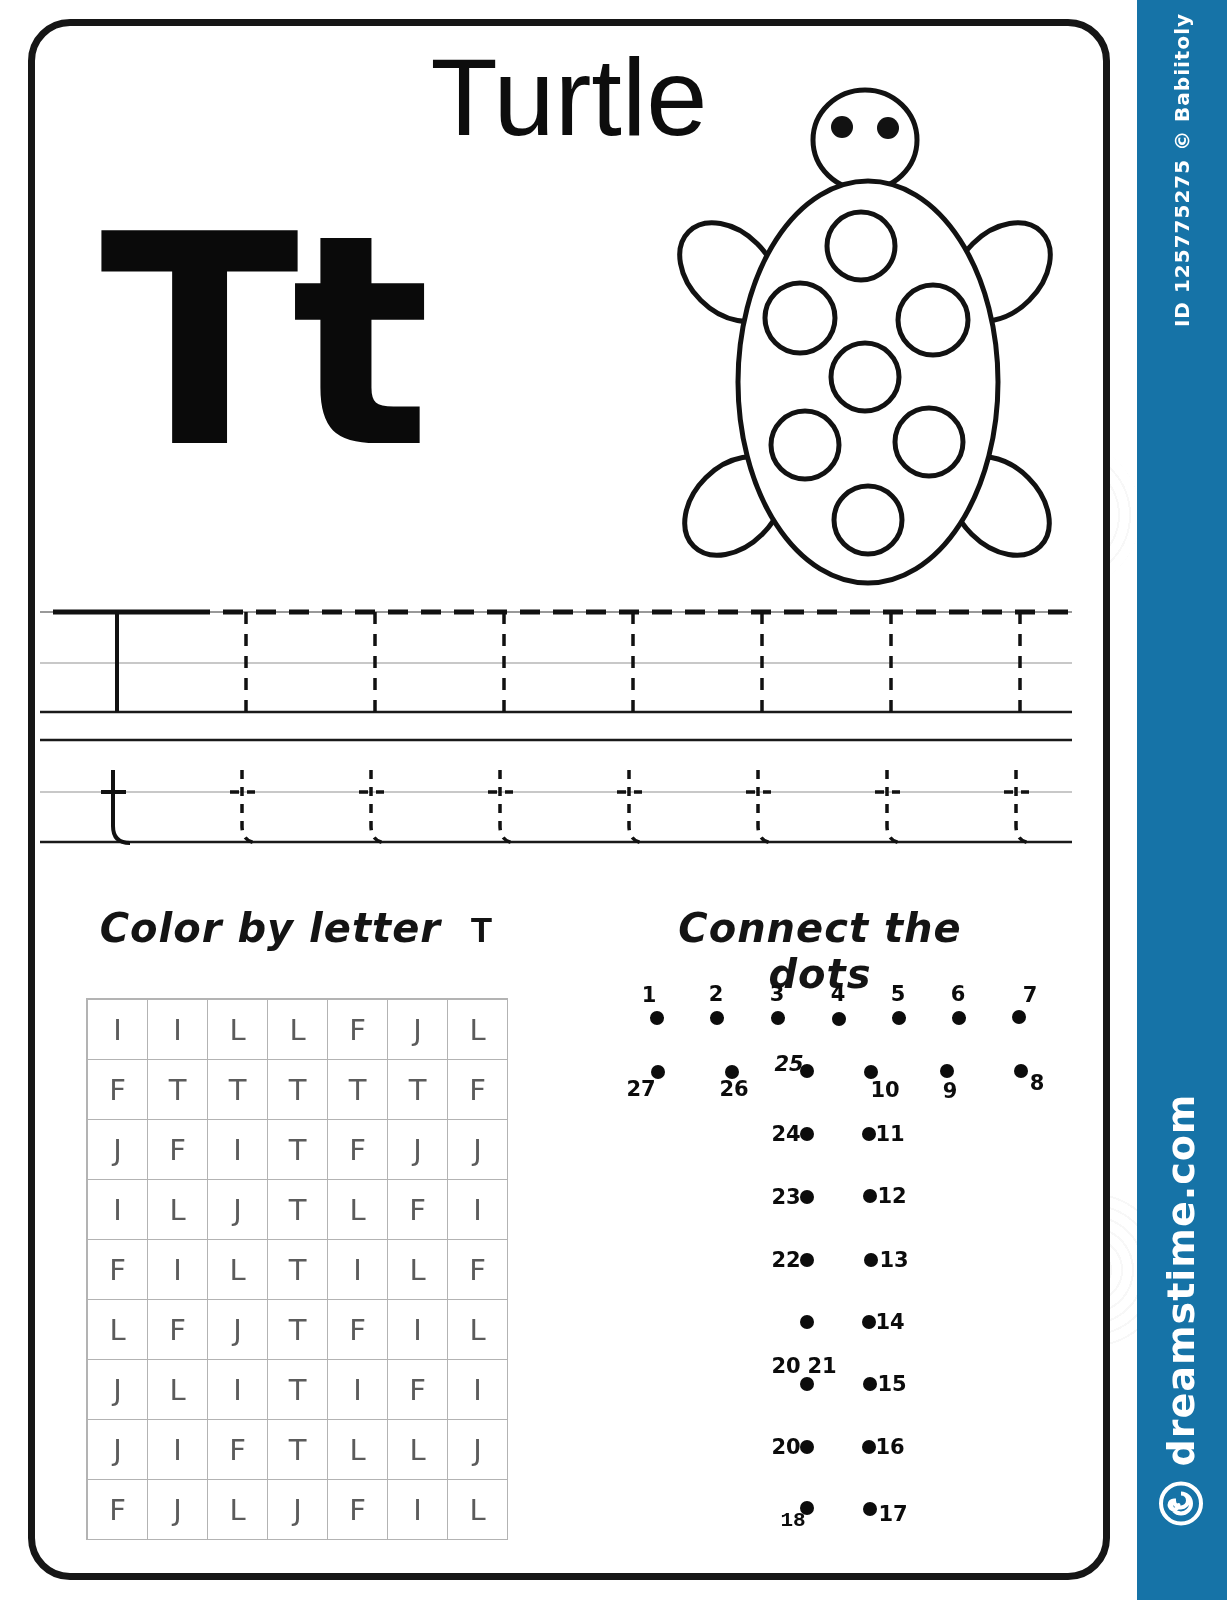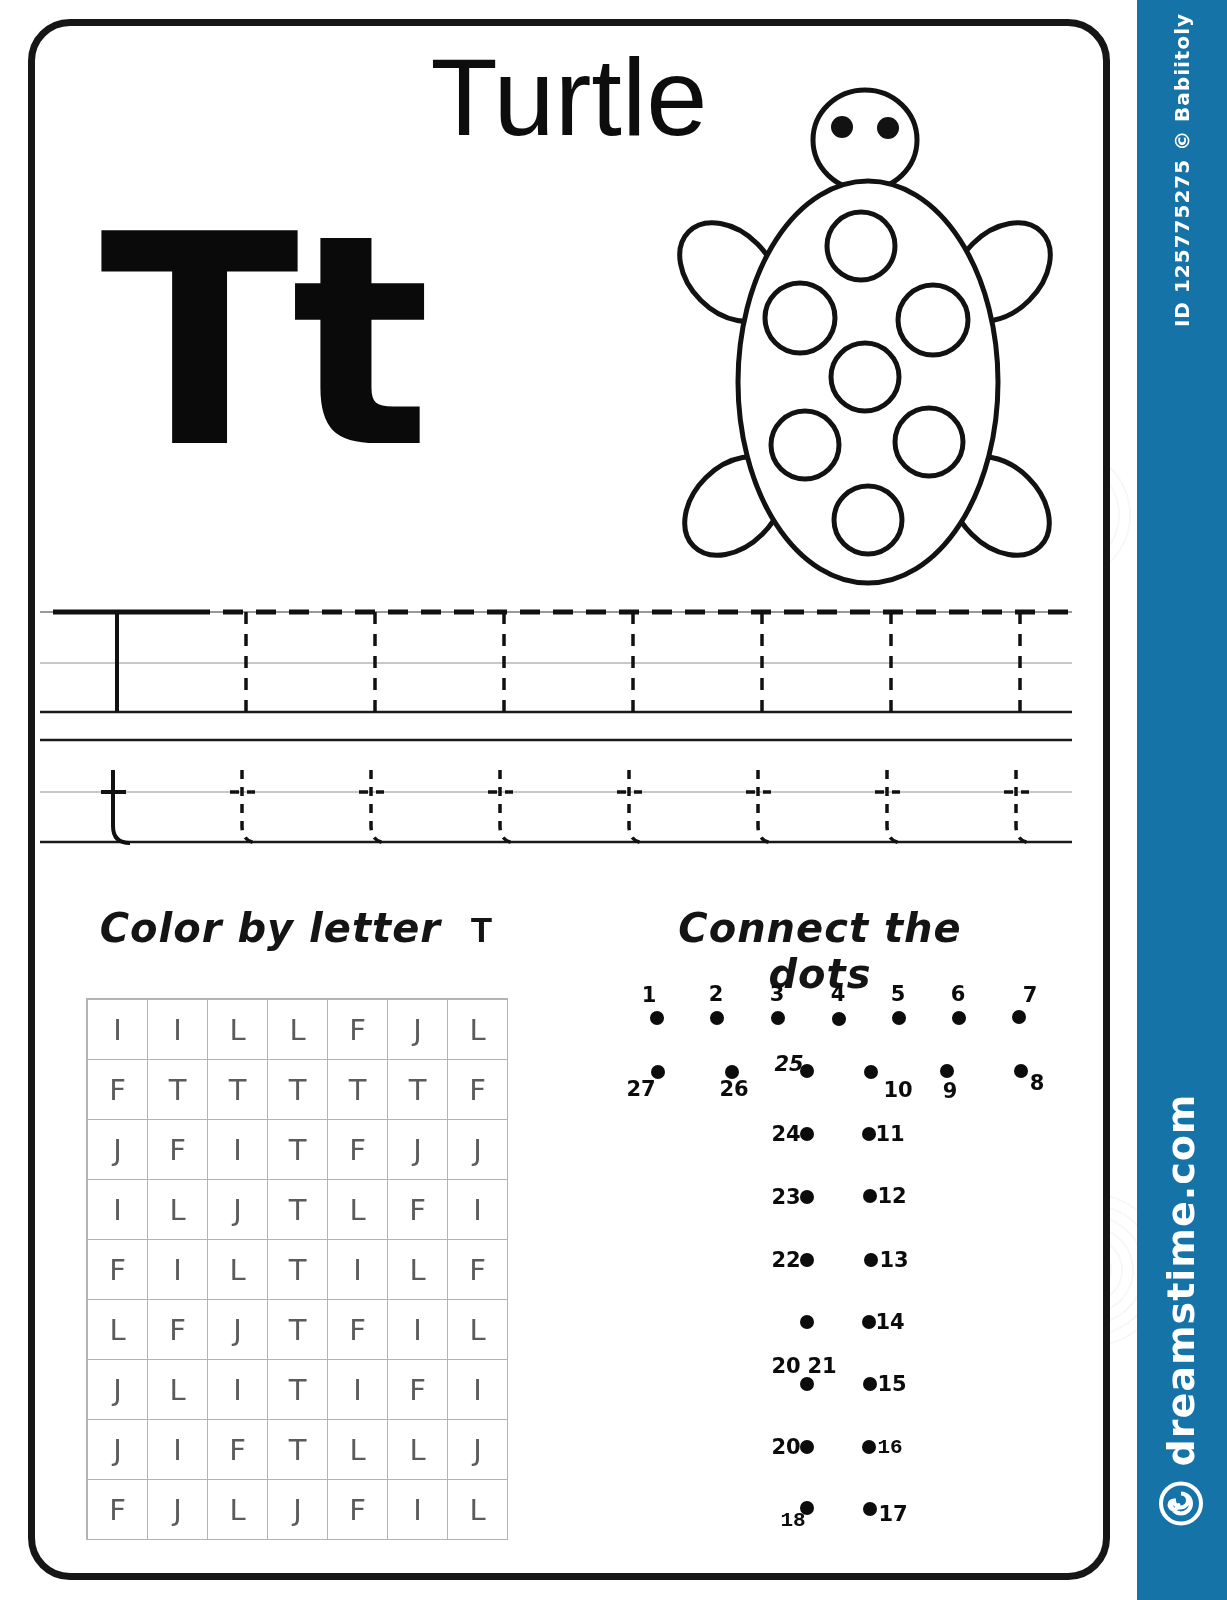--- a/index.html
+++ b/index.html
@@ -222,33 +222,33 @@
       <div class="dot-label" style="left: 898px; top: 994px;">5</div>
       <div class="dot" style="left: 959px; top: 1018px;"></div>
       <div class="dot-label" style="left: 958px; top: 994px;">6</div>
       <div class="dot" style="left: 1019px; top: 1017px;"></div>
       <div class="dot-label" style="left: 1030px; top: 995px;">7</div>
       <div class="dot" style="left: 1021px; top: 1071px;"></div>
       <div class="dot-label" style="left: 1037px; top: 1083px;">8</div>
       <div class="dot" style="left: 947px; top: 1071px;"></div>
       <div class="dot-label" style="left: 950px; top: 1091px;">9</div>
       <div class="dot" style="left: 871px; top: 1072px;"></div>
-      <div class="dot-label" style="left: 885px; top: 1090px; margin-left: 13px;">10</div>
+      <div class="dot-label" style="left: 885px; top: 1090px;">10</div>
       <div class="dot" style="left: 869px; top: 1134px;"></div>
       <div class="dot-label" style="left: 890px; top: 1134px;">11</div>
       <div class="dot" style="left: 870px; top: 1196px;"></div>
       <div class="dot-label" style="left: 892px; top: 1196px;">12</div>
       <div class="dot" style="left: 871px; top: 1260px;"></div>
       <div class="dot-label" style="left: 894px; top: 1260px;">13</div>
       <div class="dot" style="left: 869px; top: 1322px;"></div>
       <div class="dot-label" style="left: 890px; top: 1322px;">14</div>
       <div class="dot" style="left: 870px; top: 1384px;"></div>
       <div class="dot-label" style="left: 892px; top: 1384px;">15</div>
       <div class="dot" style="left: 869px; top: 1447px;"></div>
-      <div class="dot-label" style="left: 890px; top: 1447px; font-family: Liberation Mono, monospace;">16</div>
+      <div class="dot-label" style="left: 890px; top: 1447px;">16</div>
       <div class="dot" style="left: 870px; top: 1509px;"></div>
       <div class="dot-label" style="left: 893px; top: 1514px;">17</div>
       <div class="dot" style="left: 807px; top: 1508px;"></div>
       <div class="dot-label" style="left: 793px; top: 1520px; font-family: Liberation Mono, monospace;">18</div>
       <div class="dot" style="left: 807px; top: 1447px;"></div>
       <div class="dot-label" style="left: 786px; top: 1447px;">20</div>
       <div class="dot" style="left: 807px; top: 1384px;"></div>
       <div class="dot-label" style="left: 786px; top: 1366px; text-align: center;">20</div>
       <div class="dot" style="left: 807px; top: 1322px;"></div>
       <div class="dot-label" style="left: 822px; top: 1322px; margin-top: 44px;">21</div>

